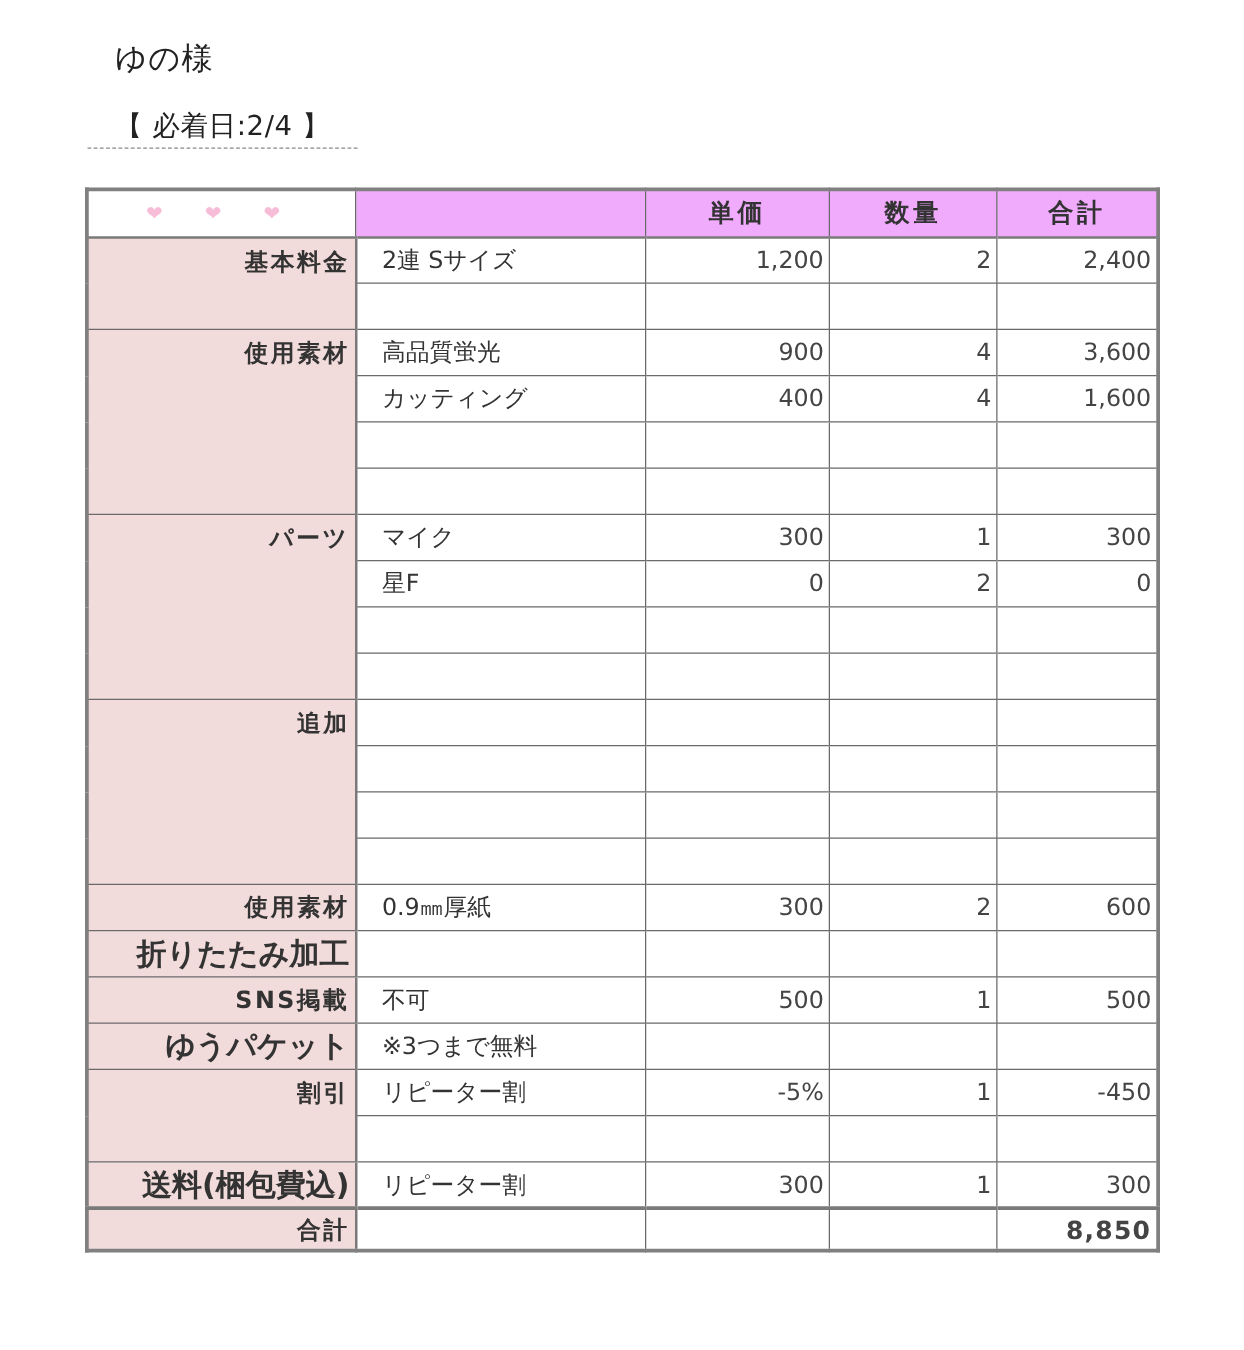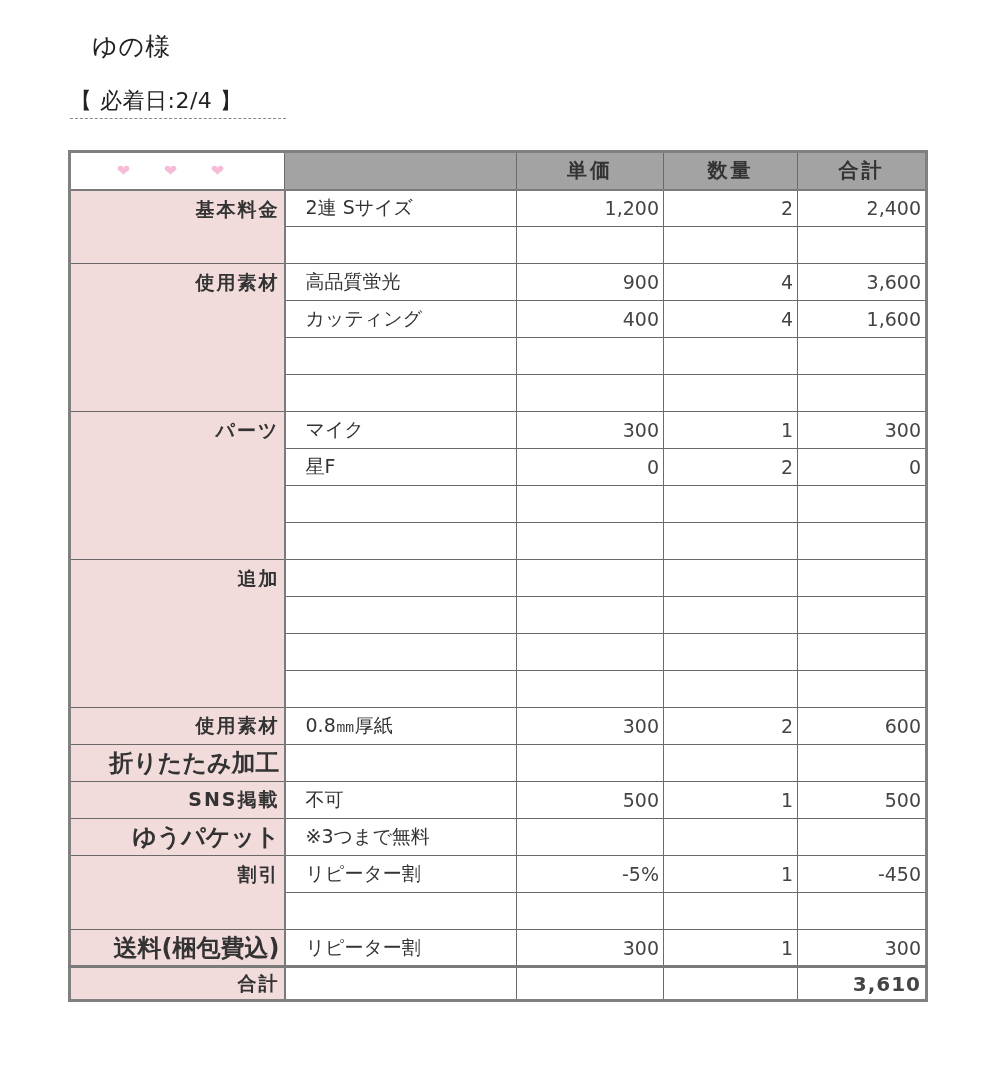--- a/index.html
+++ b/index.html
@@ -1,24 +1,24 @@
 <!DOCTYPE html>
 <html><head>
 <meta charset="utf-8">
 <style>
   html, body { margin:0; padding:0; background:#ffffff; }
   body { width:995px; height:1080px; position:relative; font-family:"DejaVu Sans", sans-serif; color:#333; }
   .customer { position:absolute; left:92px; top:30px; font-size:25px; color:#222; letter-spacing:1px; }
-  .due { position:absolute; left:70px; top:86px; width:216px; font-size:22px; color:#222; border-bottom:1px dashed #888; padding-bottom:2px; letter-spacing:0.5px; }
+  .due { position:absolute; left:70px; top:86px; width:216px; font-size:22px; color:#222; border-bottom:1px dashed #888; padding-bottom:2px; letter-spacing:0.5px;text-align:center; }
   .tbl { position:absolute; left:68px; top:150px; border:3px solid #808080; border-collapse:collapse; table-layout:fixed; width:857px; }
   .tbl td { border:1px solid #6a6a6a; padding:0 4px; height:37px; font-size:19px; vertical-align:middle; box-sizing:border-box; }
   .tbl td.cat { background:#f2dcdb; font-weight:bold; text-align:right; vertical-align:top; padding-top:6px; color:#333; font-size:19px; letter-spacing:2px; border-right:2px solid #7a7a7a; }
   .tbl td.cat.single { vertical-align:middle; padding-top:0; }
   .tbl td.cat.tight { letter-spacing:0; font-size:24px; }
-  .tbl tr.hdr td { background:#a3a3a3; font-weight:bold; text-align:center; height:38px; border-bottom:2px solid #7a7a7a; font-size:20px; letter-spacing:3px; }
+  .tbl tr.hdr td { background:#f0abfc; font-weight:bold; text-align:center; height:38px; border-bottom:2px solid #7a7a7a; font-size:20px; letter-spacing:3px; }
   .tbl tr.hdr td.hearts { background:#ffffff; color:#f7bcd7; font-size:16px; letter-spacing:14px; }
   .tbl td.num { text-align:right; color:#444; }
   .tbl td.desc { text-align:left; color:#333;padding-left:20px; }
   .tbl tr.dash td.desc, .tbl tr.dash td.num { border-bottom:1px dashed #666;margin-top:48px; }
   .tbl tr.total td { border-top:3px solid #7a7a7a; height:34px; }
   .tbl tr.total td.grand { font-weight:bold; font-size:20px; letter-spacing:1px; }
   .tbl tr.total td.cat { vertical-align:middle; padding-top:0; }
 </style>
 </head>
 <body>
@@ -130,21 +130,21 @@
   </tr>
   <tr>
     <td class="desc"></td>
     <td class="num"></td>
     <td class="num"></td>
     <td class="num"></td>
   </tr>
 
   <tr>
     <td class="cat single">使用素材</td>
-    <td class="desc">0.8㎜厚紙</td>
+    <td class="desc">0.9㎜厚紙</td>
     <td class="num">300</td>
     <td class="num">2</td>
     <td class="num">600</td>
   </tr>
 
   <tr>
     <td class="cat single tight">折りたたみ加工</td>
     <td class="desc"></td>
     <td class="num"></td>
     <td class="num"></td>
@@ -187,16 +187,16 @@
     <td class="num">300</td>
     <td class="num">1</td>
     <td class="num">300</td>
   </tr>
 
   <tr class="total">
     <td class="cat">合計</td>
     <td class="desc"></td>
     <td class="num"></td>
     <td class="num"></td>
-    <td class="num grand">3,610</td>
+    <td class="num grand">8,850</td>
   </tr>
 </tbody>
   </table>
 
 </body></html>

